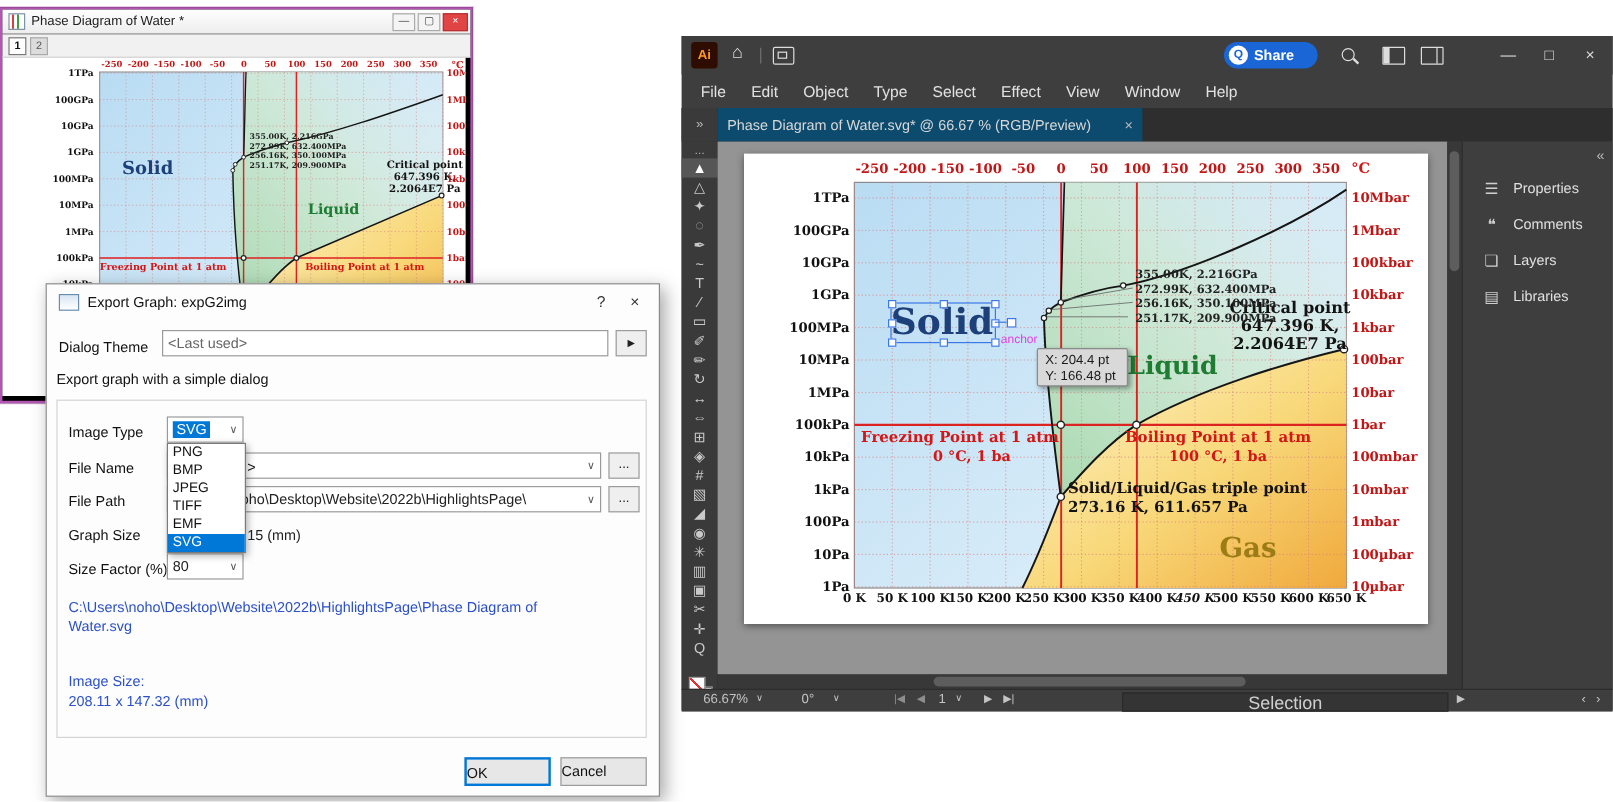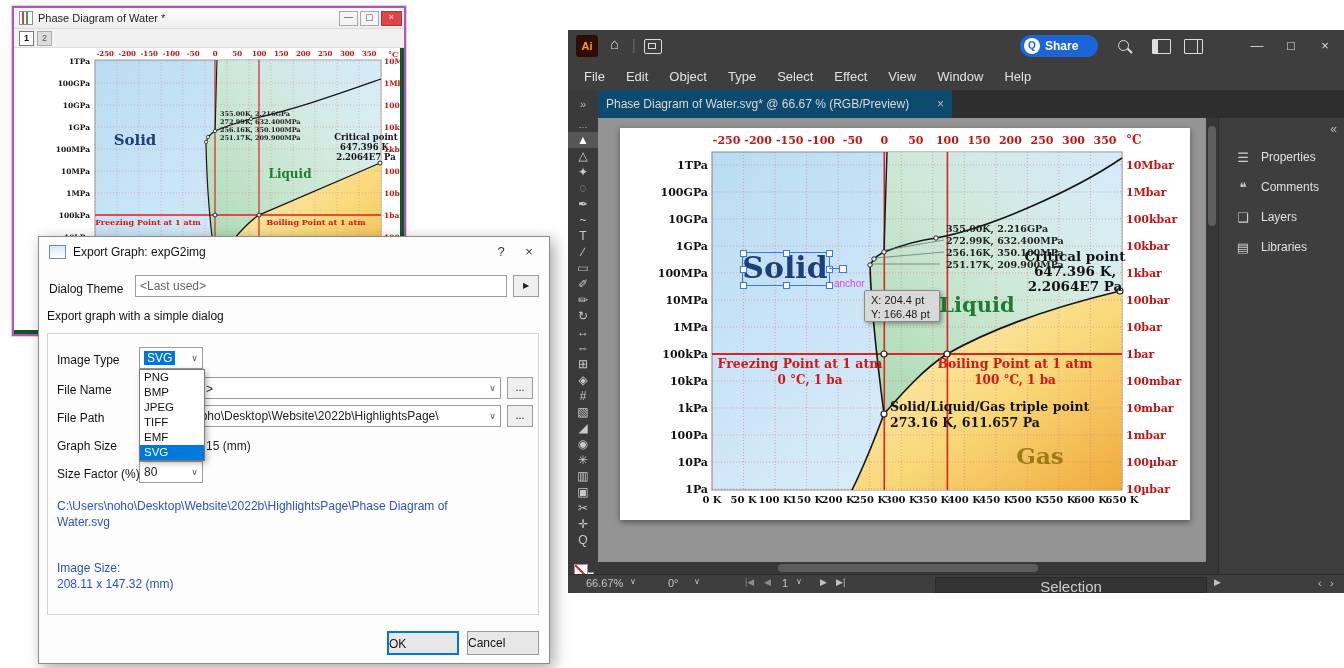--- a/index.html
+++ b/index.html
@@ -8,22 +8,22 @@
 
   
   .ticks{position:absolute;left:0;top:0;width:100%;height:100%;pointer-events:none}
   .ticks>span{position:absolute;white-space:nowrap;font-family:"DejaVu Serif",serif;font-weight:bold}
   .ticks.tx>span{transform:translateX(-50%)}
   .ticks.ty>span{transform:translateY(-50%)}
   .tick-red>span{color:#c21515}
   .tick-black>span{color:#111}
 
   
-  #origin-window{position:absolute;left:12px;top:6px;width:390px;height:326px;
-    border:2px solid #b355b3;background:#14532d;box-shadow:0 0 0 1px #e7cbe7}
+  #origin-window{position:absolute;left:0;top:6px;width:390px;height:326px;
+    border:2px solid #b355b3;background:#000000;box-shadow:0 0 0 1px #e7cbe7}
   .ow-titlebar{height:20px;background:linear-gradient(#fefefe,#ededed);display:flex;
     align-items:center;padding:0 2px;border-bottom:1px solid #dcdcdc}
   .ow-icon{width:12px;height:12px;border:1px solid #7d93a8;margin:0 5px 0 3px;
     background:linear-gradient(90deg,#fff 0 2px,#d84040 2px 4px,#fff 4px 6px,#3f9c3f 6px 8px,#fff 8px)}
   .ow-title{font-size:11px;color:#222;flex:1;white-space:nowrap;overflow:hidden}
   .ow-btn{width:17px;height:13px;border:1px solid #a9a9a9;background:#f4f4f4;font-size:9px;
     line-height:11px;text-align:center;margin-left:2px;color:#444}
   .ow-btn.close{background:#e04444;border-color:#b93030;color:#fff;width:19px}
   .ow-tabs{height:18px;background:#f1f1f1;display:flex;align-items:center;padding-left:5px;
     gap:3px;border-bottom:1px solid #ddd}
@@ -544,21 +544,21 @@
       <div class="ticks tx tick-black at-bottom">
           <span style="left: 92px; top: 366px;">0 K</span>
           <span style="left: 123.538px; top: 366px;">50 K</span>
           <span style="left: 155.076px; top: 366px;">100 K</span>
           <span style="left: 186.614px; top: 366px;">150 K</span>
           <span style="left: 218.152px; top: 366px;">200 K</span>
           <span style="left: 249.69px; top: 366px;">250 K</span>
           <span style="left: 281.228px; top: 366px;">300 K</span>
           <span style="left: 312.766px; top: 366px;">350 K</span>
           <span style="left: 344.304px; top: 366px;">400 K</span>
-          <span style="left: 375.842px; top: 366px;">450 K</span>
+          <span style="left: 375.842px; top: 366px; font-style: italic;">450 K</span>
           <span style="left: 407.38px; top: 366px;">500 K</span>
           <span style="left: 438.918px; top: 366px;">550 K</span>
           <span style="left: 470.456px; top: 366px;">600 K</span>
           <span style="left: 501.994px; top: 366px;">650 K</span>
         </div>
 
       <div class="sel-box">
         <span class="handle" style="left:-3px;top:-3px"></span>
         <span class="handle" style="left:40px;top:-3px"></span>
         <span class="handle" style="left:83px;top:-3px"></span>

